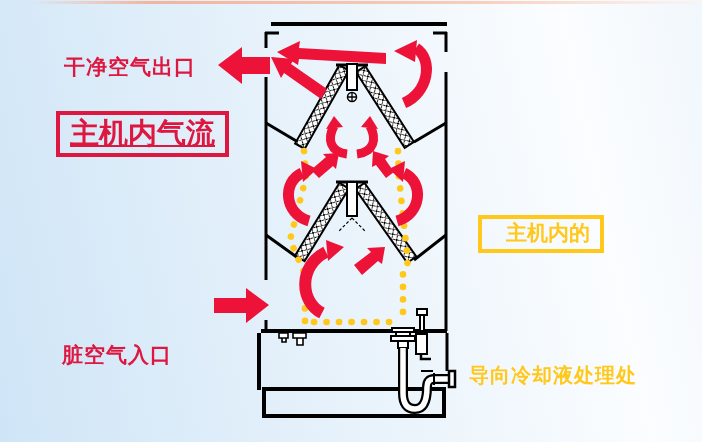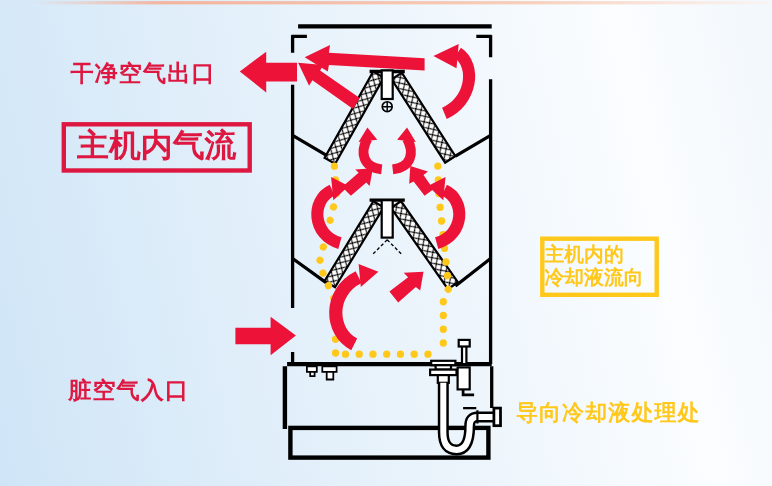--- a/index.html
+++ b/index.html
@@ -28,26 +28,27 @@
   .lbl-red{color:var(--label-red);}
   .lbl-yellow{color:var(--coolant-yellow);}
   .clean-air{left:64px;top:53px;font-size:21px;letter-spacing:1px;}
   .dirty-air{left:62px;top:293px;font-size:21px;letter-spacing:1px;margin-top:48px;}
   .airflow-box{
     left:56px;top:111px;
     border:4px solid var(--label-red);
     padding:2px 10px 4px 10px;
     font-size:29px;line-height:1.12;
     color:var(--label-red);
+    text-decoration:underline;
   }
   .coolant-box{
-    left:491px;top:215px;
+    left:478px;top:215px;
     border:4px solid var(--coolant-yellow);
-    padding:2px 10px 4px 0;
-    font-size:18px;line-height:1.15;
+    padding:2px 10px 4px 24px;
+    font-size:21px;line-height:1.15;
     color:var(--coolant-yellow);
   }
   .coolant-dest{left:469px;top:362px;font-size:20px;letter-spacing:1px;}
   svg.diagram{position:absolute;left:0;top:0;}
   .ink{stroke:var(--outline-black);fill:none;}
   .arrow{fill:var(--airflow-red);stroke:none;}
   .arrow-stroke{stroke:var(--airflow-red);fill:none;}
   .dots{stroke:var(--coolant-yellow);fill:none;stroke-width:6.6;stroke-linecap:round;stroke-dasharray:0.1 12.4;}
   .whitefill{fill:#ffffff;}
 </style>
@@ -174,18 +175,17 @@
   <div class="lbl lbl-red clean-air">干净空气出口</div>
 
   <div class="lbl airflow-box">
     <div>主机内气流</div>
   </div>
 
   <div class="lbl lbl-red dirty-air">脏空气入口</div>
 
   <div class="lbl coolant-box">
     <div>主机内的</div>
-    <div>冷却液流向</div>
   </div>
 
   <div class="lbl lbl-yellow coolant-dest">导向冷却液处理处</div>
 
 </div>
 
 </body></html>

